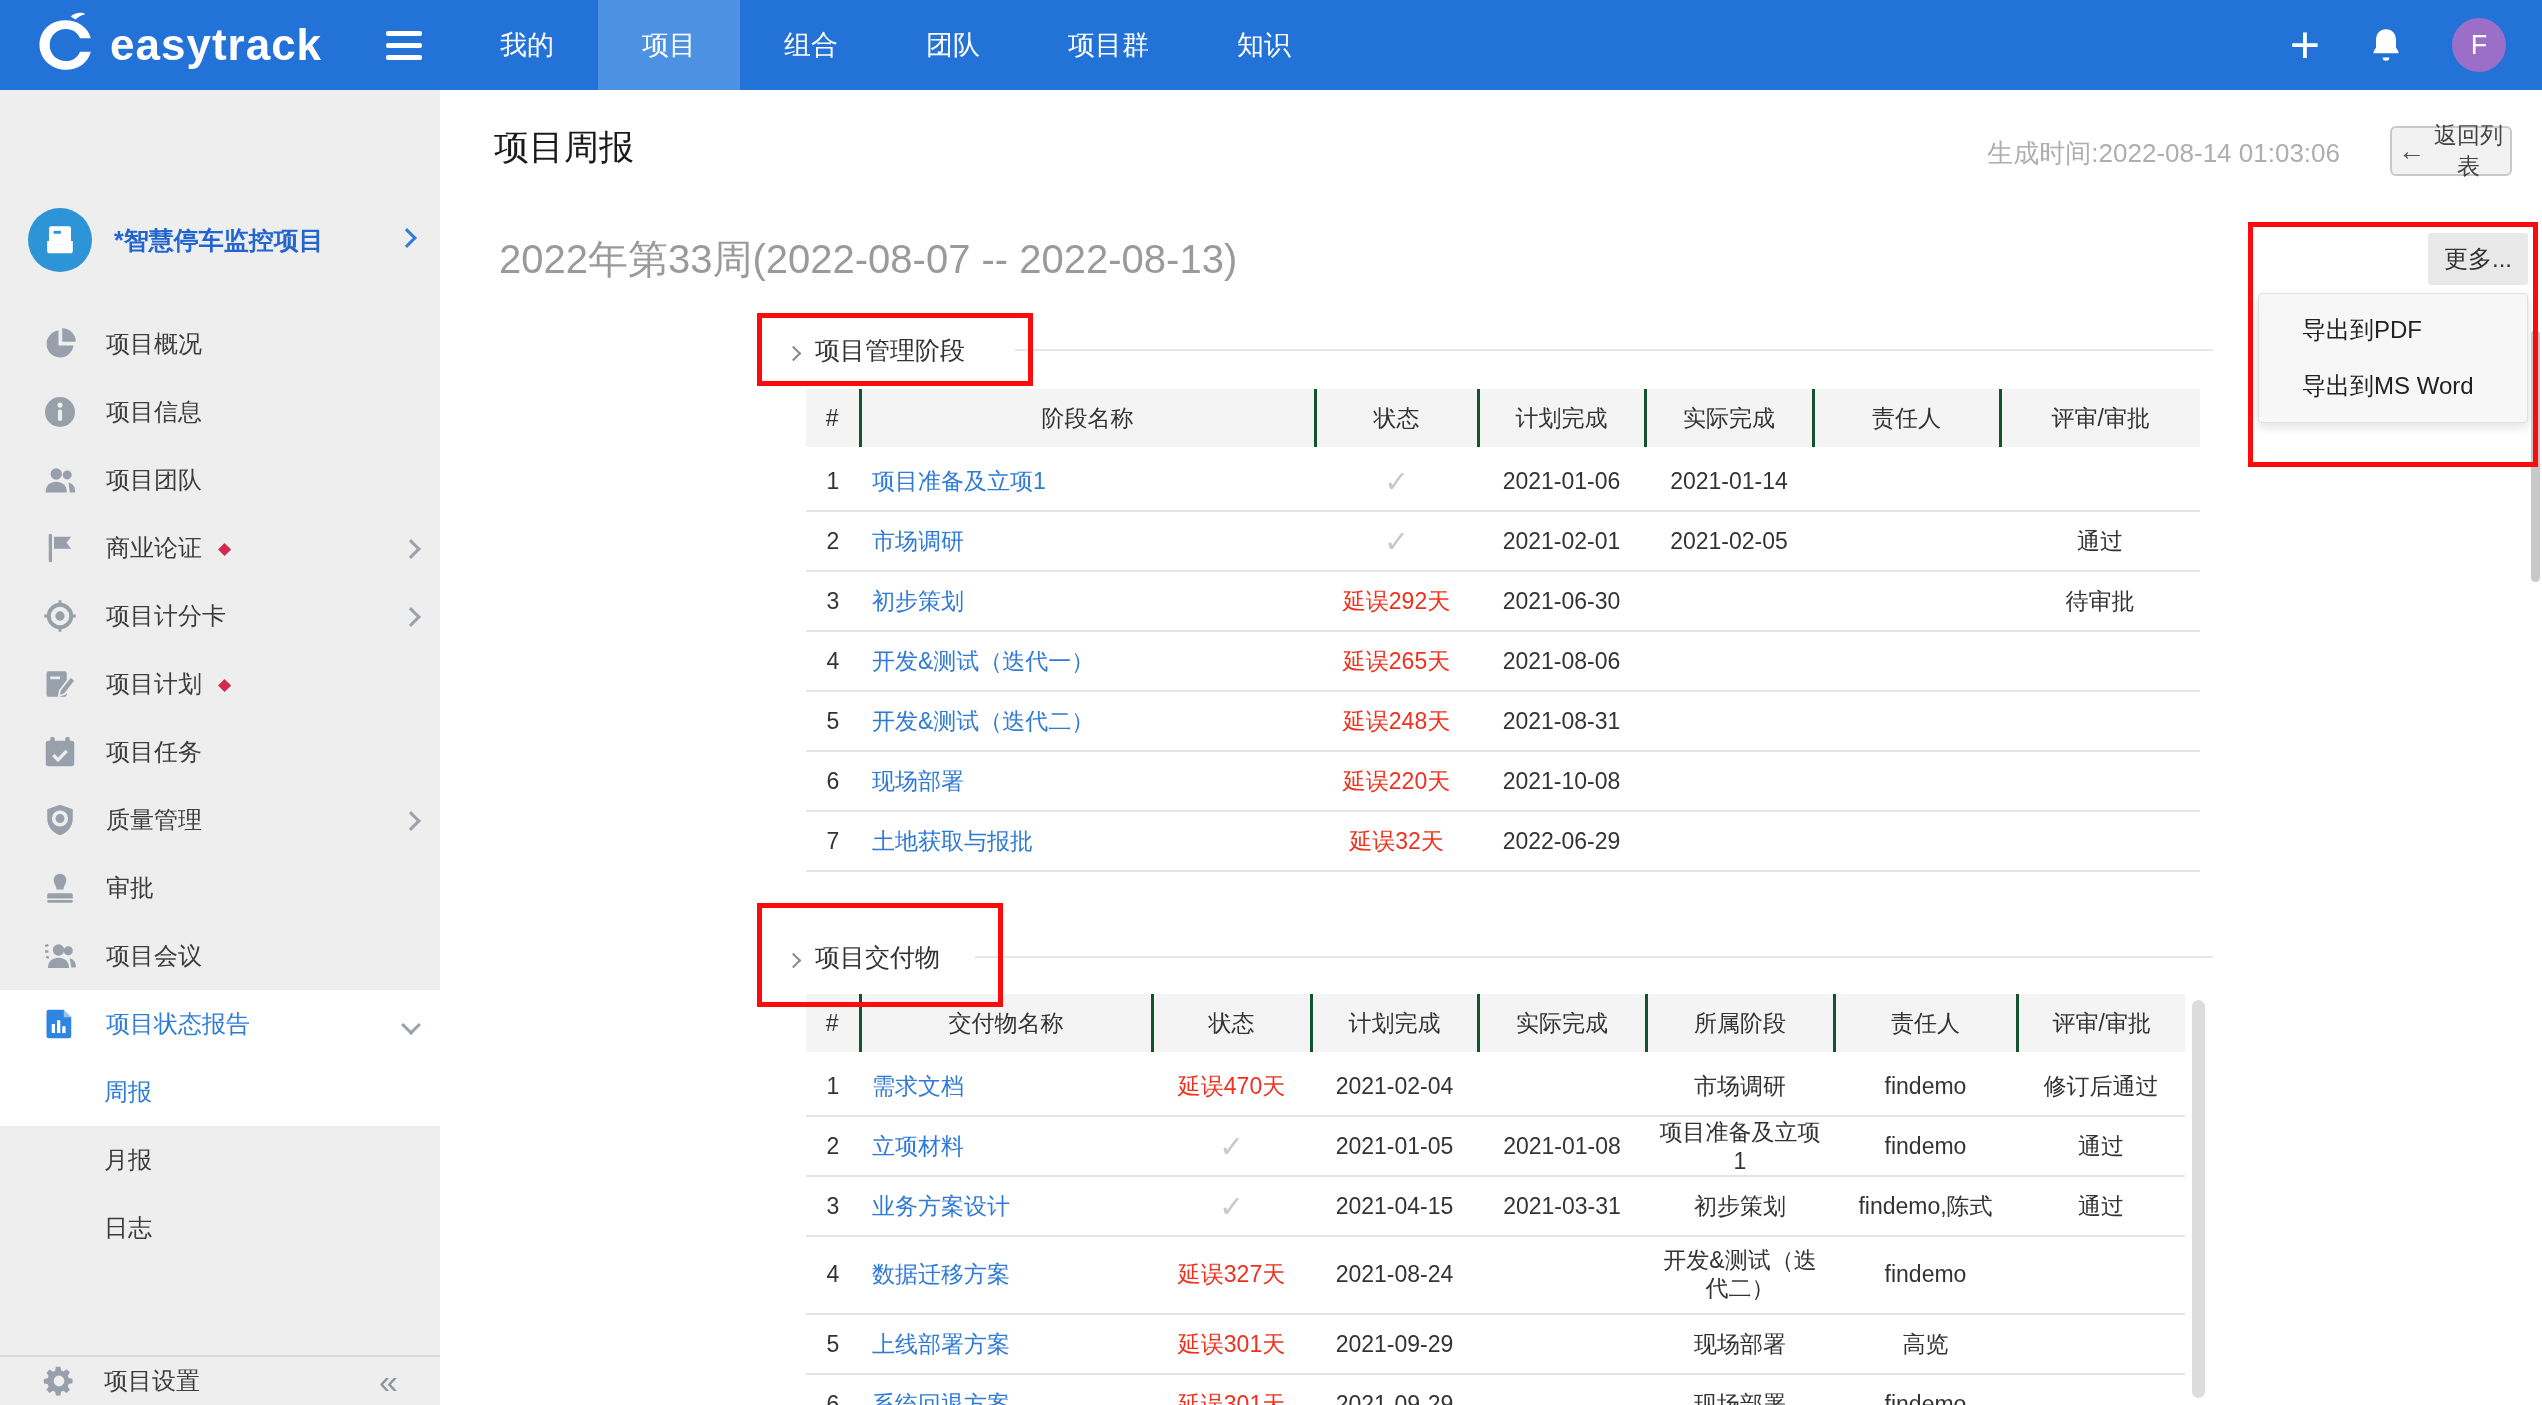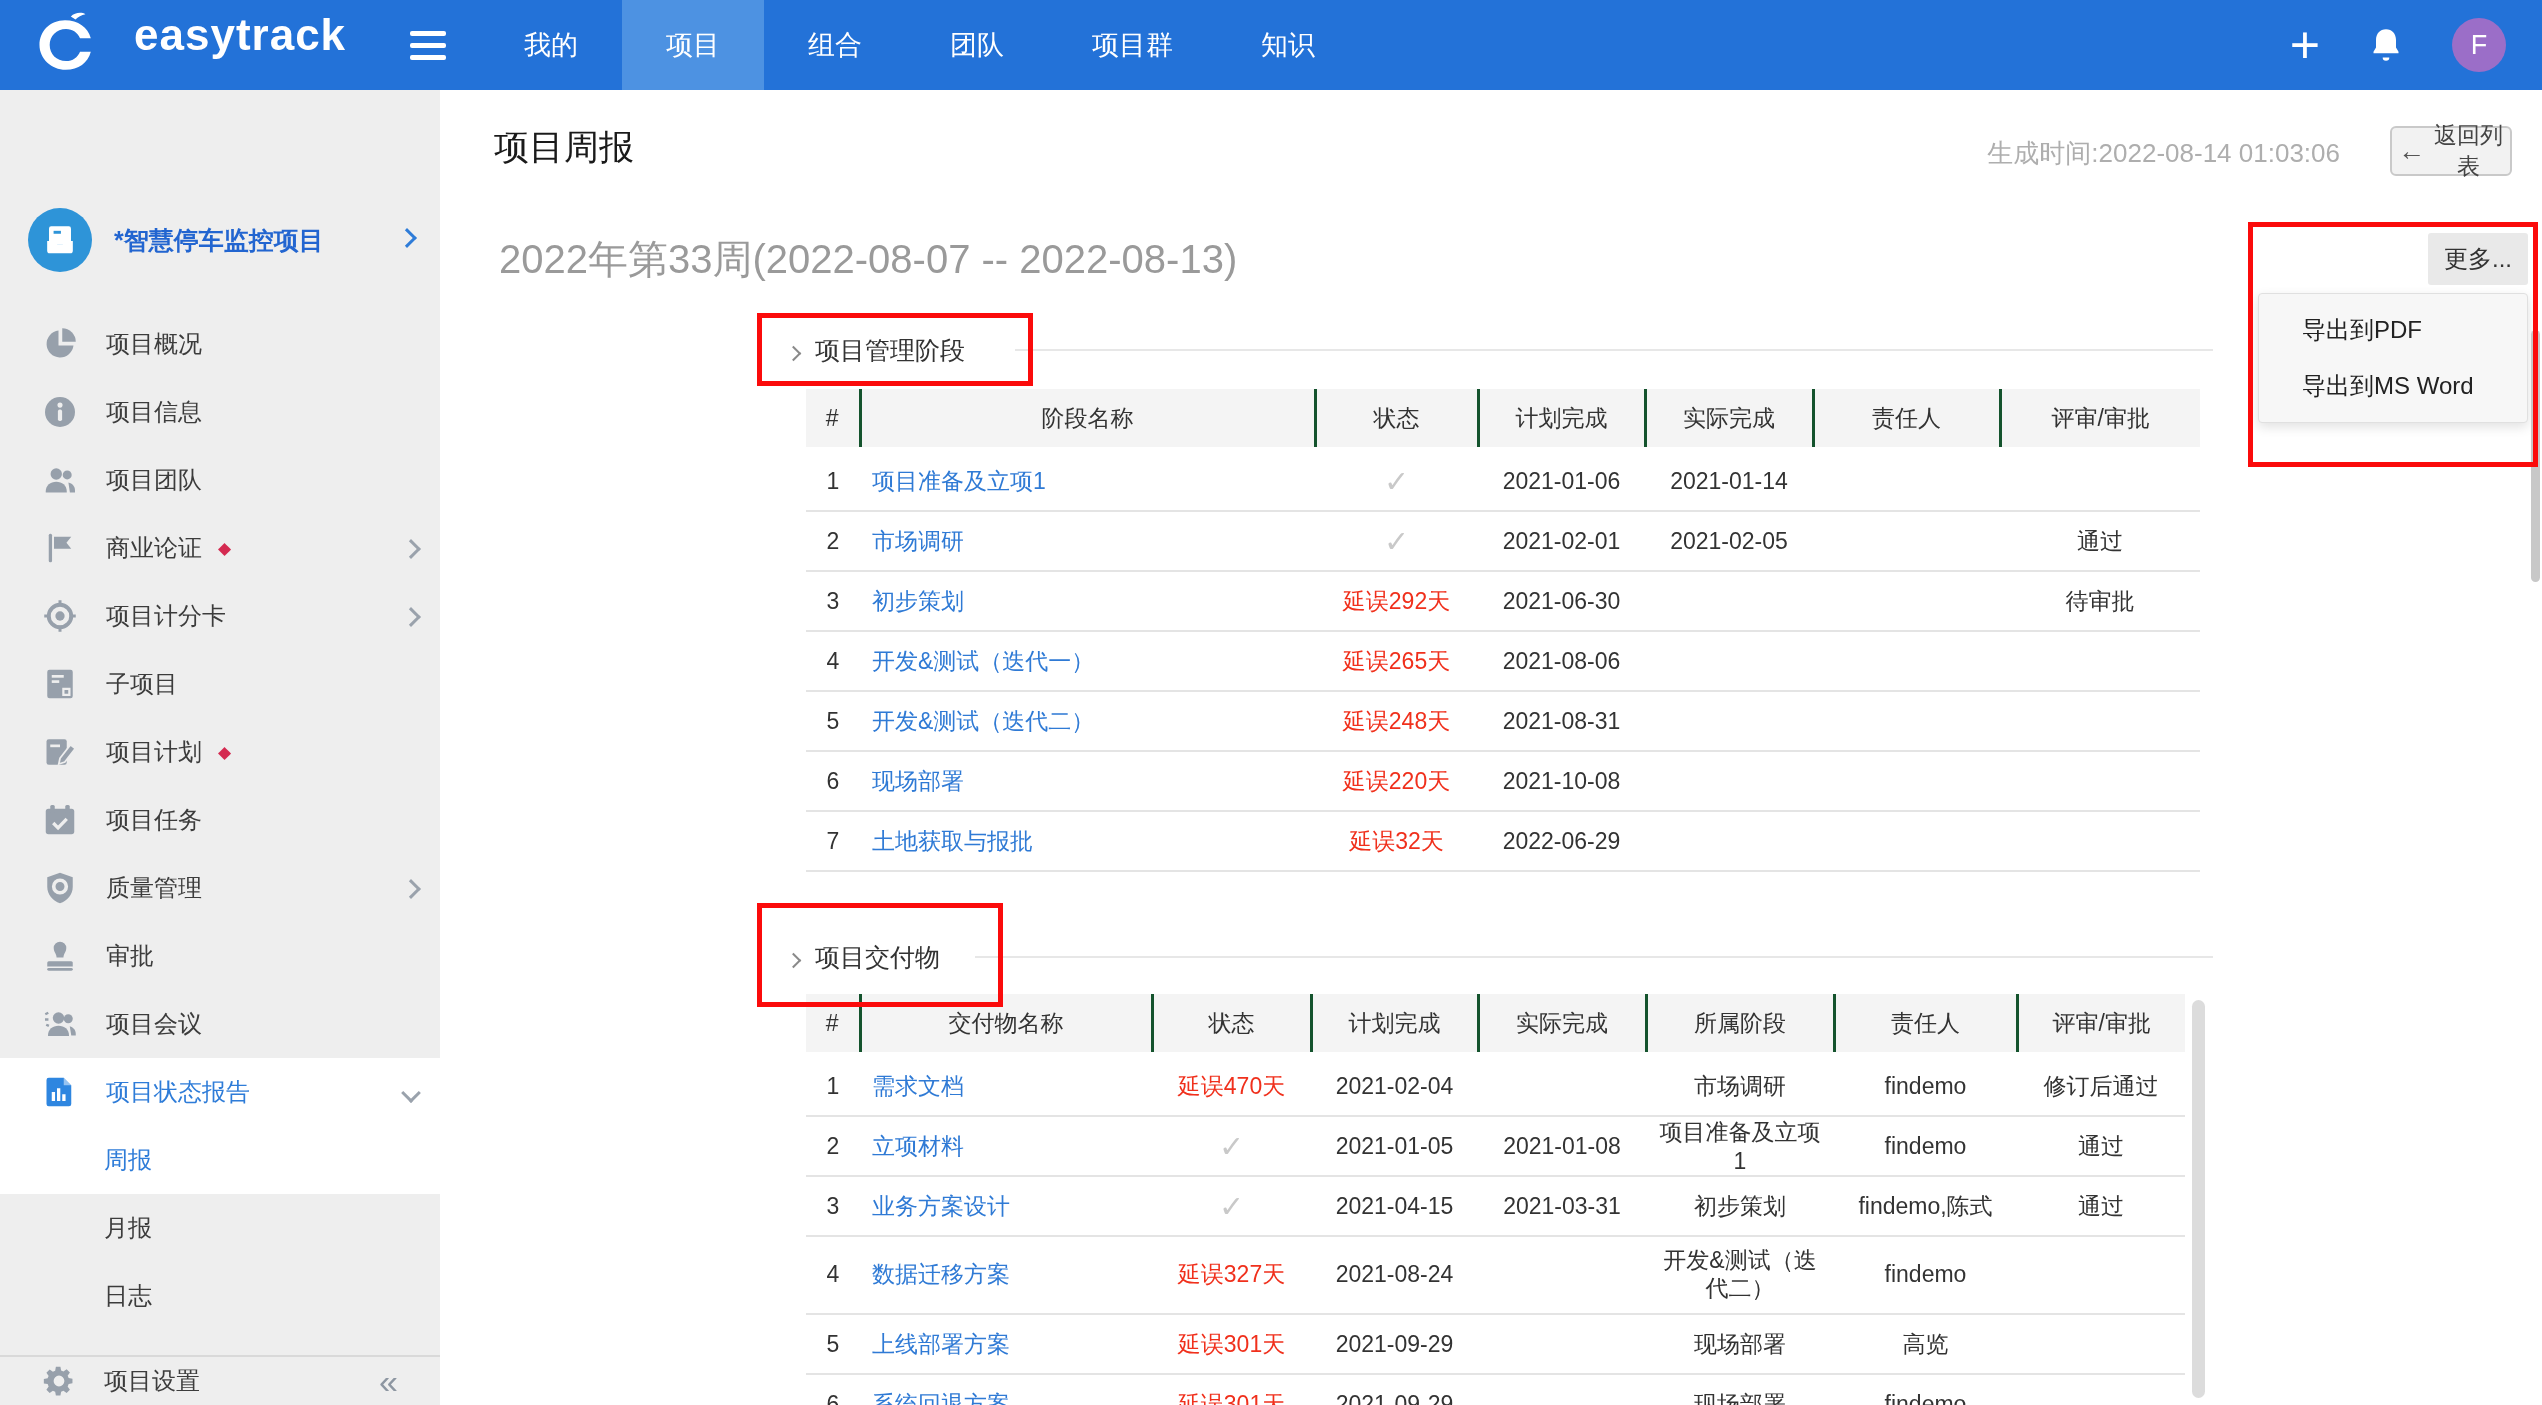--- a/index.html
+++ b/index.html
@@ -2,21 +2,21 @@
 <html><head>
 <meta charset="utf-8">
 <style>
   html,body{margin:0;padding:0;background:#fff;}
   .screen{position:relative;width:2542px;height:1405px;overflow:hidden;background:#fff;
           font-family:"Liberation Sans","DejaVu Sans",sans-serif;color:#333;}
 
   
   .navbar{position:absolute;left:0;top:0;width:2542px;height:90px;background:#2372d8;
           display:flex;align-items:center;}
-  .logo{display:flex;margin-left:30px;cursor:pointer;gap:24px;}
+  .logo{display:flex;align-items:center;margin-left:30px;cursor:pointer;}
   .logo-mark{width:70px;height:70px;display:inline-block;}
   .logo-mark svg{width:100%;height:100%;}
   .logo-text{color:#fff;font-size:44px;font-weight:bold;margin-left:10px;letter-spacing:1px;}
   .burger{margin-left:58px;display:flex;flex-direction:column;gap:7px;cursor:pointer;padding:6px;}
   .burger i{display:block;width:36px;height:5px;background:#fff;border-radius:2px;}
   .tabs{display:flex;height:90px;margin-left:28px;}
   .tab{height:90px;line-height:90px;padding:0 44px;color:#fff;font-size:27px;cursor:pointer;}
   .tab.active{background:#4d92e2;}
   .nav-right{margin-left:auto;margin-right:36px;display:flex;align-items:center;gap:46px;}
   .plus{color:#fff;font-size:52px;font-weight:300;line-height:52px;cursor:pointer;}
@@ -198,30 +198,20 @@
               <rect x="11" y="1.5" width="2" height="4"></rect>
               <rect x="11" y="18.5" width="2" height="4"></rect>
               <rect x="1.5" y="11" width="4" height="2"></rect>
               <rect x="18.5" y="11" width="4" height="2"></rect>
             </svg></span>
           <span>项目计分卡</span>
           <span class="mi-cv"><i class="cv r"></i></span>
         </div>
         <div class="mi">
           <span class="ic"><svg viewBox="0 0 24 24">
-              <path d="M5 2.5h14A1.5 1.5 0 0 1 20.5 4v16a1.5 1.5 0 0 1-1.5 1.5H5A1.5 1.5 0 0 1 3.5 20V4A1.5 1.5 0 0 1 5 2.5z"></path>
-              <rect x="6.5" y="6" width="8" height="1.8" fill="#eee"></rect>
-              <rect x="6.5" y="9.5" width="5" height="1.8" fill="#eee"></rect>
-              <path d="M13.5 14.5h5.5v5.5h-5.5z" fill="#eee"></path>
-              <path d="M15 16h2.5v2.5H15z"></path>
-            </svg></span>
-          <span>子项目</span>
-        </div>
-        <div class="mi">
-          <span class="ic"><svg viewBox="0 0 24 24">
               <rect x="3" y="3.5" width="13.5" height="17" rx="1.5"></rect>
               <rect x="5.5" y="7" width="6.5" height="1.8" fill="#eee"></rect>
               <path d="M12 16.2l7-9 3.2 2.5-7 9-4 1.3z" stroke="#eee" stroke-width="1.2"></path>
             </svg></span>
           <span>项目计划</span>
           <span class="badge">◆</span>
         </div>
         <div class="mi">
           <span class="ic"><svg viewBox="0 0 24 24">
               <rect x="2.5" y="4.5" width="19" height="17" rx="1.8"></rect>

